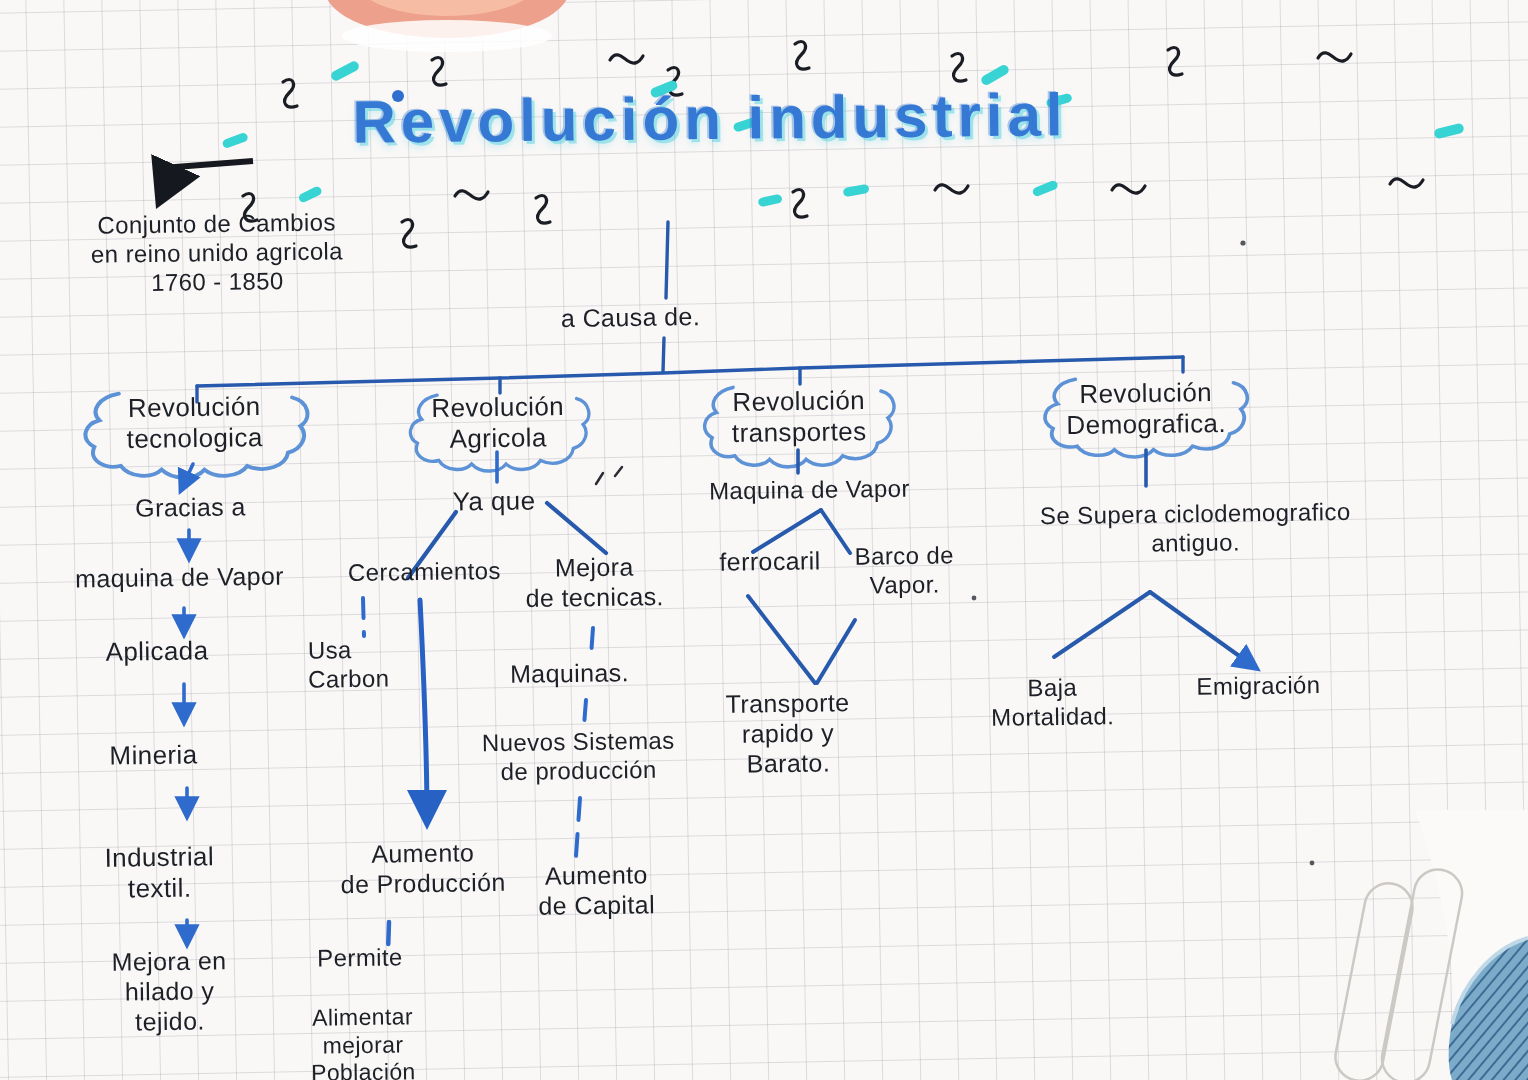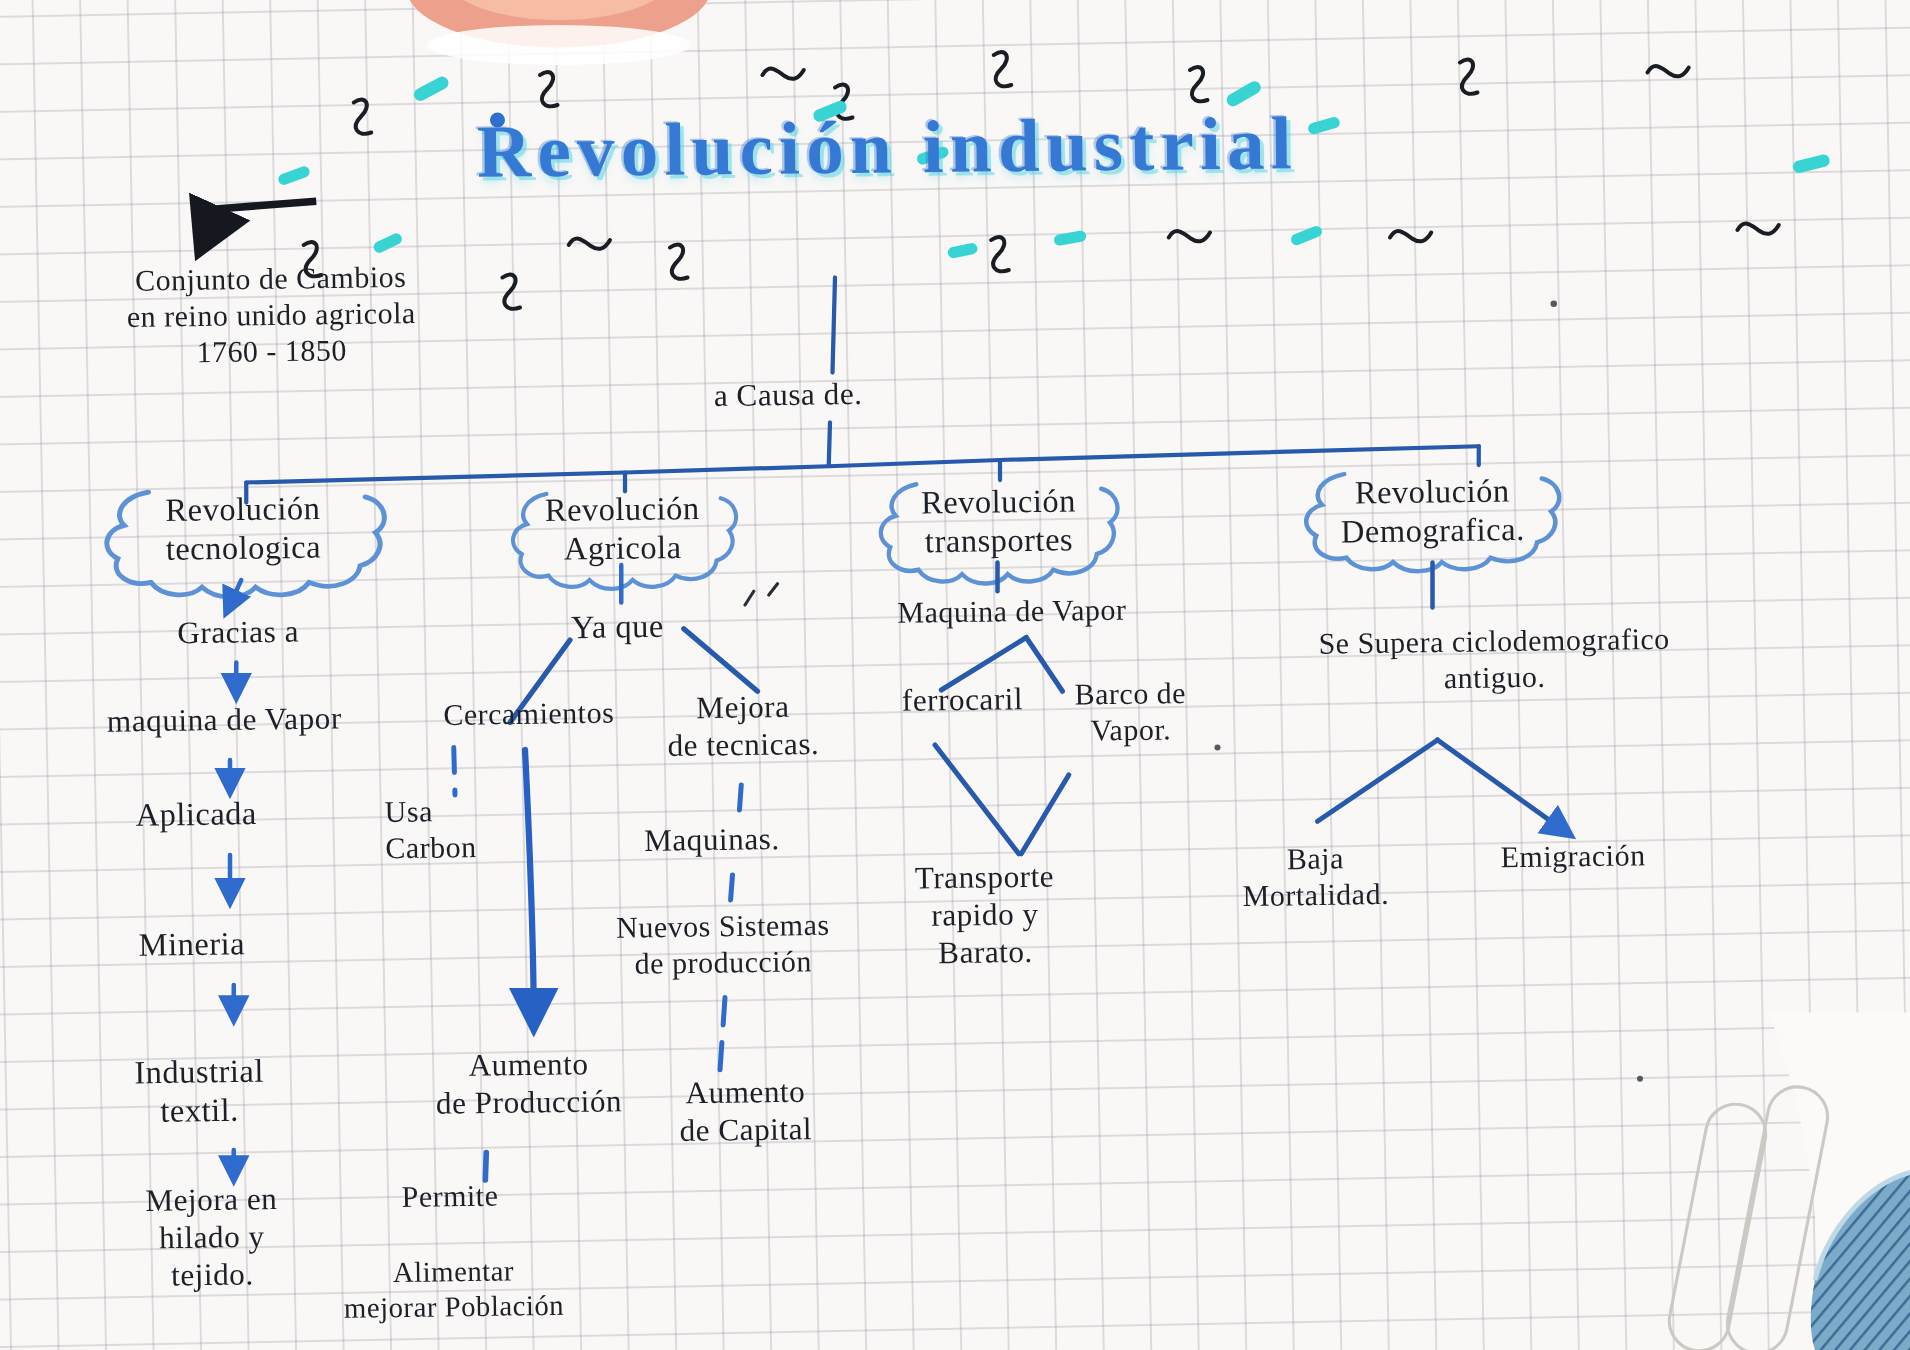--- a/index.html
+++ b/index.html
@@ -1,16 +1,16 @@
 <!DOCTYPE html>
 <html><head>
 <meta charset="utf-8">
 <style>
   html,body{margin:0;padding:0;width:1528px;height:1080px;overflow:hidden;background:#f6f4f2;}
-  .stage{position:relative;width:1528px;height:1080px;font-family:Liberation Serif, serif;}
+  .stage{position:relative;width:1528px;height:1080px;font-family:Liberation Sans, sans-serif;}
   .grid{position:absolute;left:-40px;top:-40px;width:1620px;height:1180px;
         background-color:#faf8f7;
         background-image:
           linear-gradient(to right, rgba(150,150,158,0.30) 1.5px, transparent 1.5px),
           linear-gradient(to bottom, rgba(150,150,158,0.30) 1.5px, transparent 1.5px);
         background-size:38px 38px;
         transform:rotate(-1.1deg);}
   svg.layer{position:absolute;left:0;top:0;width:1528px;height:1080px;}
   .node{position:absolute;color:#1d2027;white-space:pre-line;text-align:center;
         line-height:1.2;letter-spacing:0.4px;transform:rotate(-0.8deg);}

